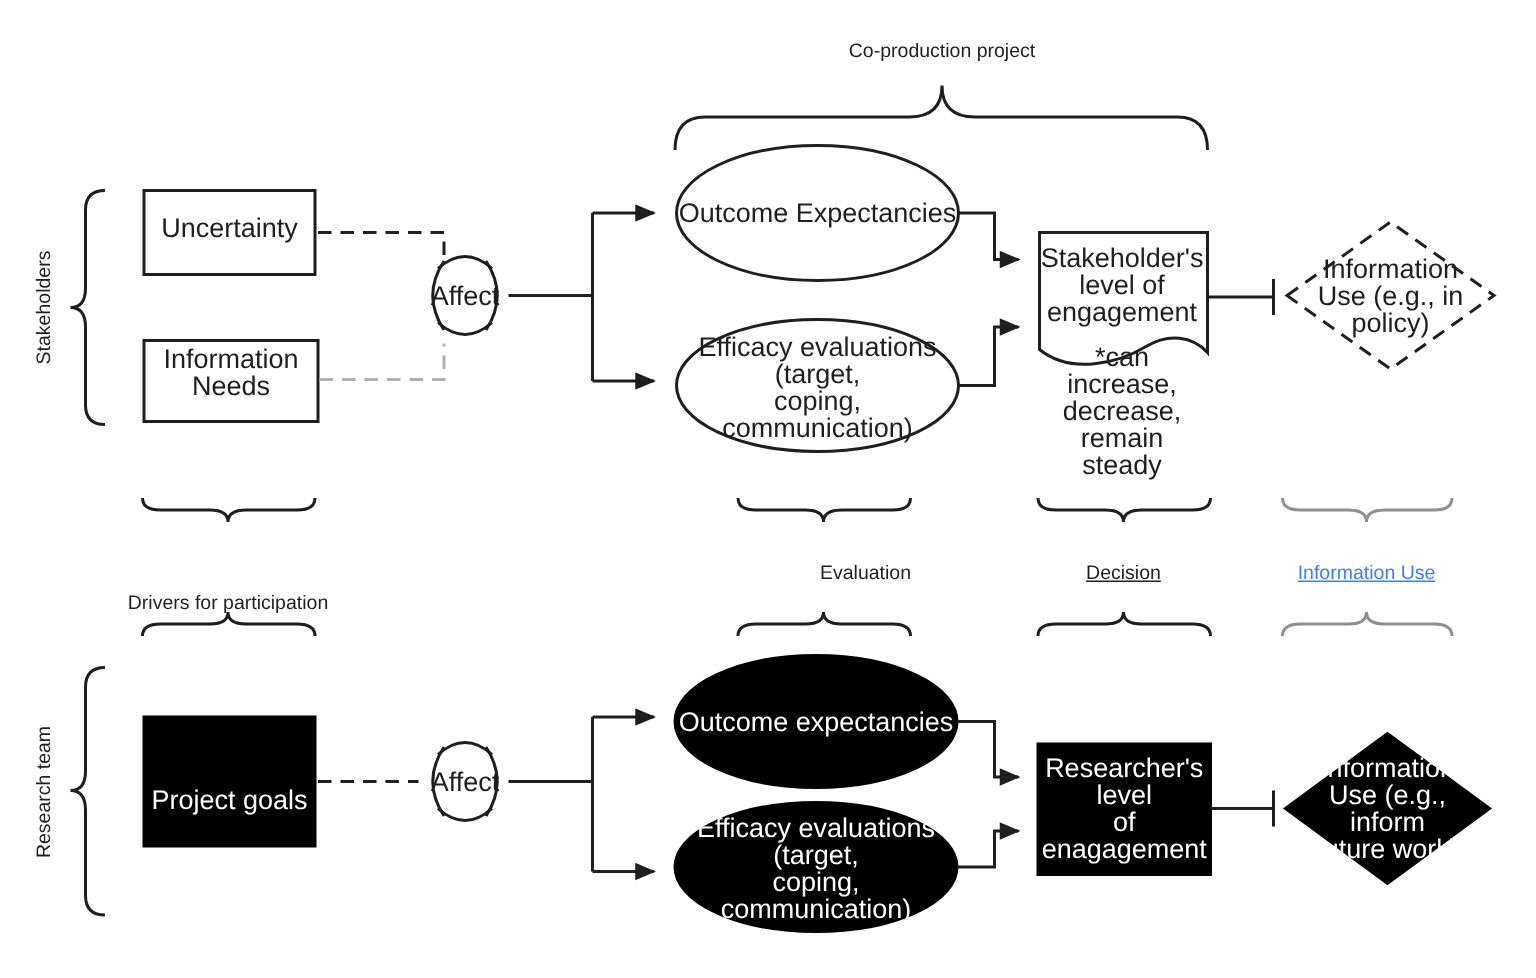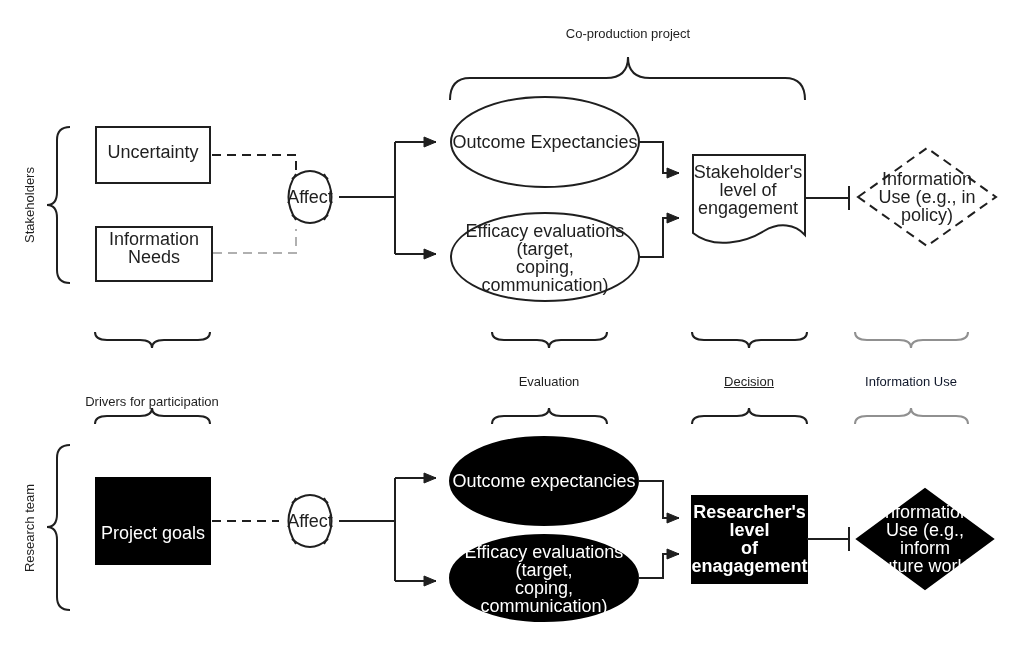--- a/index.html
+++ b/index.html
@@ -6,21 +6,21 @@
   .canvas{
     position:relative;width:1024px;height:652px;background:#ffffff;overflow:hidden;
     font-family:"Liberation Sans","DejaVu Sans",sans-serif;color:#1f1f1f;
   }
   .canvas svg{position:absolute;left:0;top:0;}
   .node-label{
     position:absolute;display:flex;align-items:center;justify-content:center;
     text-align:center;font-size:18px;line-height:18px;white-space:pre-line;
   }
   .light{color:#ffffff;}
-  .muted{color:#0f172a;}
+  .muted{color:#3b82f6;text-decoration:underline;}
   .center-label{
     position:absolute;transform:translate(-50%,-50%);
     font-size:13px;line-height:16px;white-space:nowrap;text-align:center;
   }
   .vlabel{
     position:absolute;transform:translate(-50%,-50%) rotate(-90deg);
     font-size:13px;white-space:nowrap;
   }
 </style>
 </head>
@@ -119,33 +119,36 @@
 
   <div class="node-label" style="left:96px;top:127px;width:114px;height:50px;">Uncertainty</div>
   <div class="node-label" style="left:96px;top:227px;width:116px;height:42px;">Information Needs</div>
   <div class="node-label" style="left:280px;top:185px;width:60px;height:24px;">Affect</div>
   <div class="node-label" style="left:452px;top:120px;width:186px;height:44px;">Outcome Expectancies</div>
   <div class="node-label" style="left:456px;top:235px;width:178px;height:46px;">Efficacy evaluations (target,
 coping, communication)</div>
   <div class="node-label" style="left:698px;top:161px;width:100px;height:58px;text-align:center;">Stakeholder's
 level of
 engagement</div>
+  <div class="node-label" style="left:692px;top:246px;width:112px;height:56px;">*can increase,
+decrease, remain
+steady</div>
   <div class="node-label" style="left:872px;top:169px;width:110px;height:56px;">Information
 Use (e.g., in
 policy)</div>
 
   <div class="center-label" style="left:152px;top:402px;">Drivers for participation</div>
-  <div class="center-label" style="left:549px;top:382px;">Evaluation</div>
+  <div class="center-label" style="left:577px;top:382px;">Evaluation</div>
   <div class="center-label" style="left:749px;top:382px;text-decoration:underline;">Decision</div>
   <div class="center-label muted" style="left:911px;top:382px;">Information Use</div>
 
   <div class="node-label light" style="left:96px;top:478px;width:114px;height:110px;">Project goals</div>
   <div class="node-label" style="left:280px;top:509px;width:60px;height:24px;">Affect</div>
   <div class="node-label light" style="left:451px;top:459px;width:186px;height:44px;">Outcome expectancies</div>
   <div class="node-label light" style="left:455px;top:556px;width:178px;height:46px;">Efficacy evaluations (target,
 coping, communication)</div>
-  <div class="node-label light" style="left:694px;top:509px;width:111px;height:60px;font-weight:bold;">Researcher's level
+  <div class="node-label light" style="left:694px;top:509px;width:111px;height:60px;">Researcher's level
 of enagagement</div>
   <div class="node-label light" style="left:869px;top:511px;width:112px;height:56px;">Information
 Use (e.g., inform
 future work)</div>
 
 </div>
 
 </body></html>

